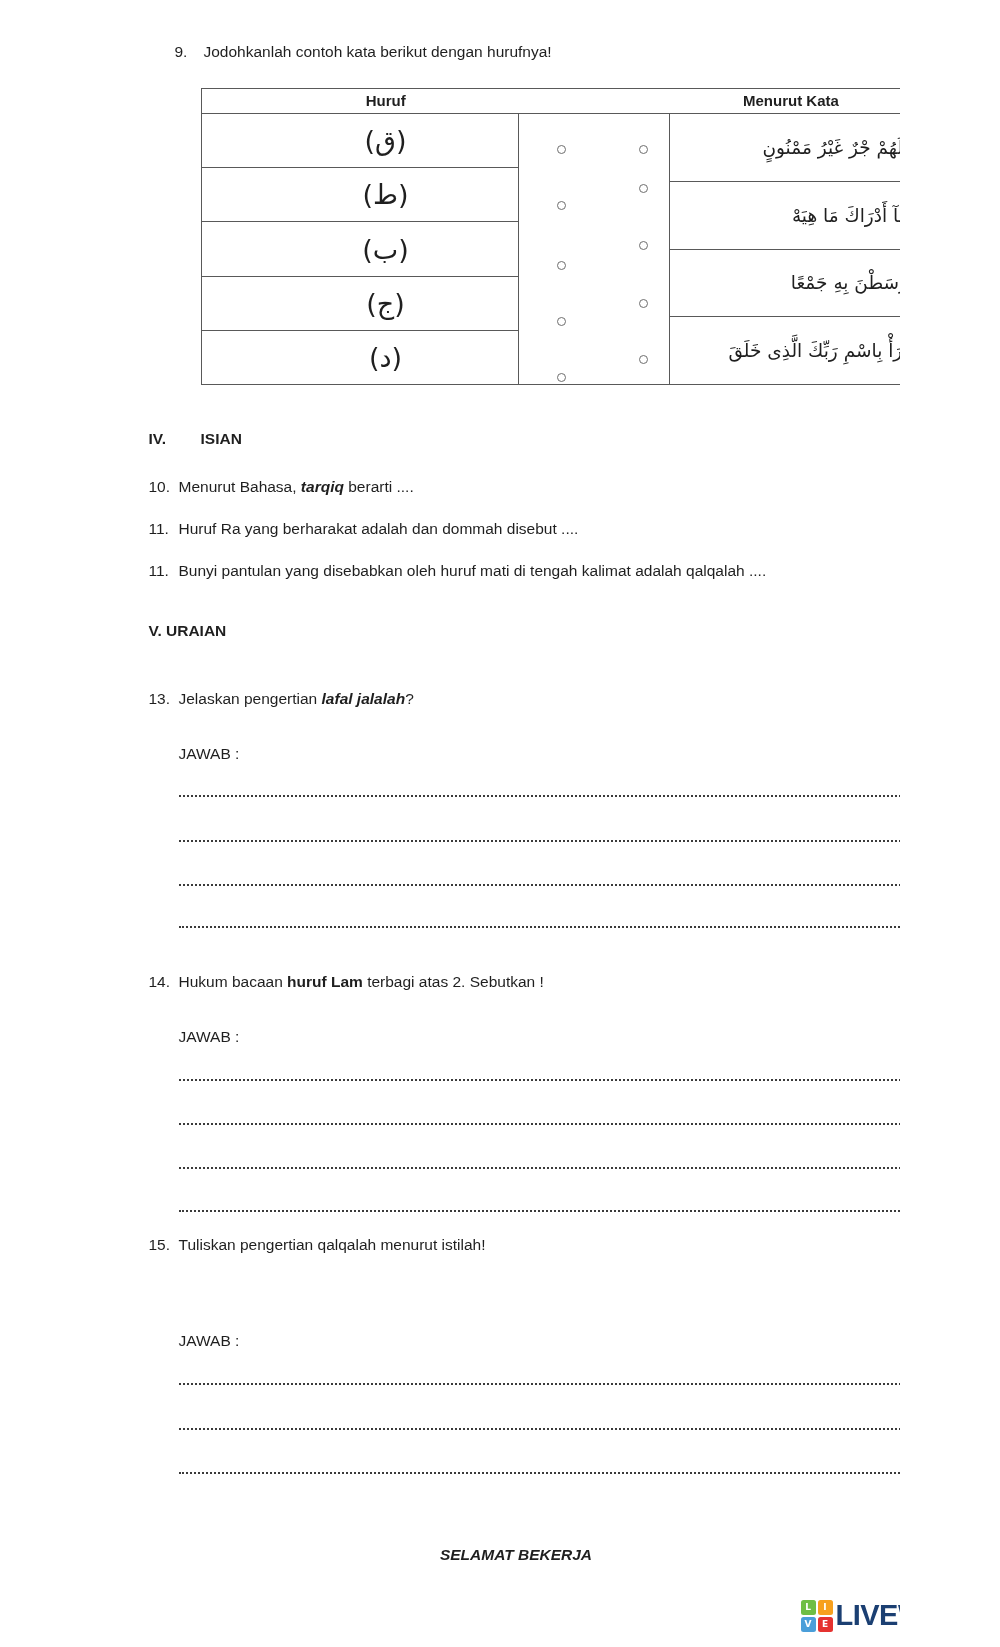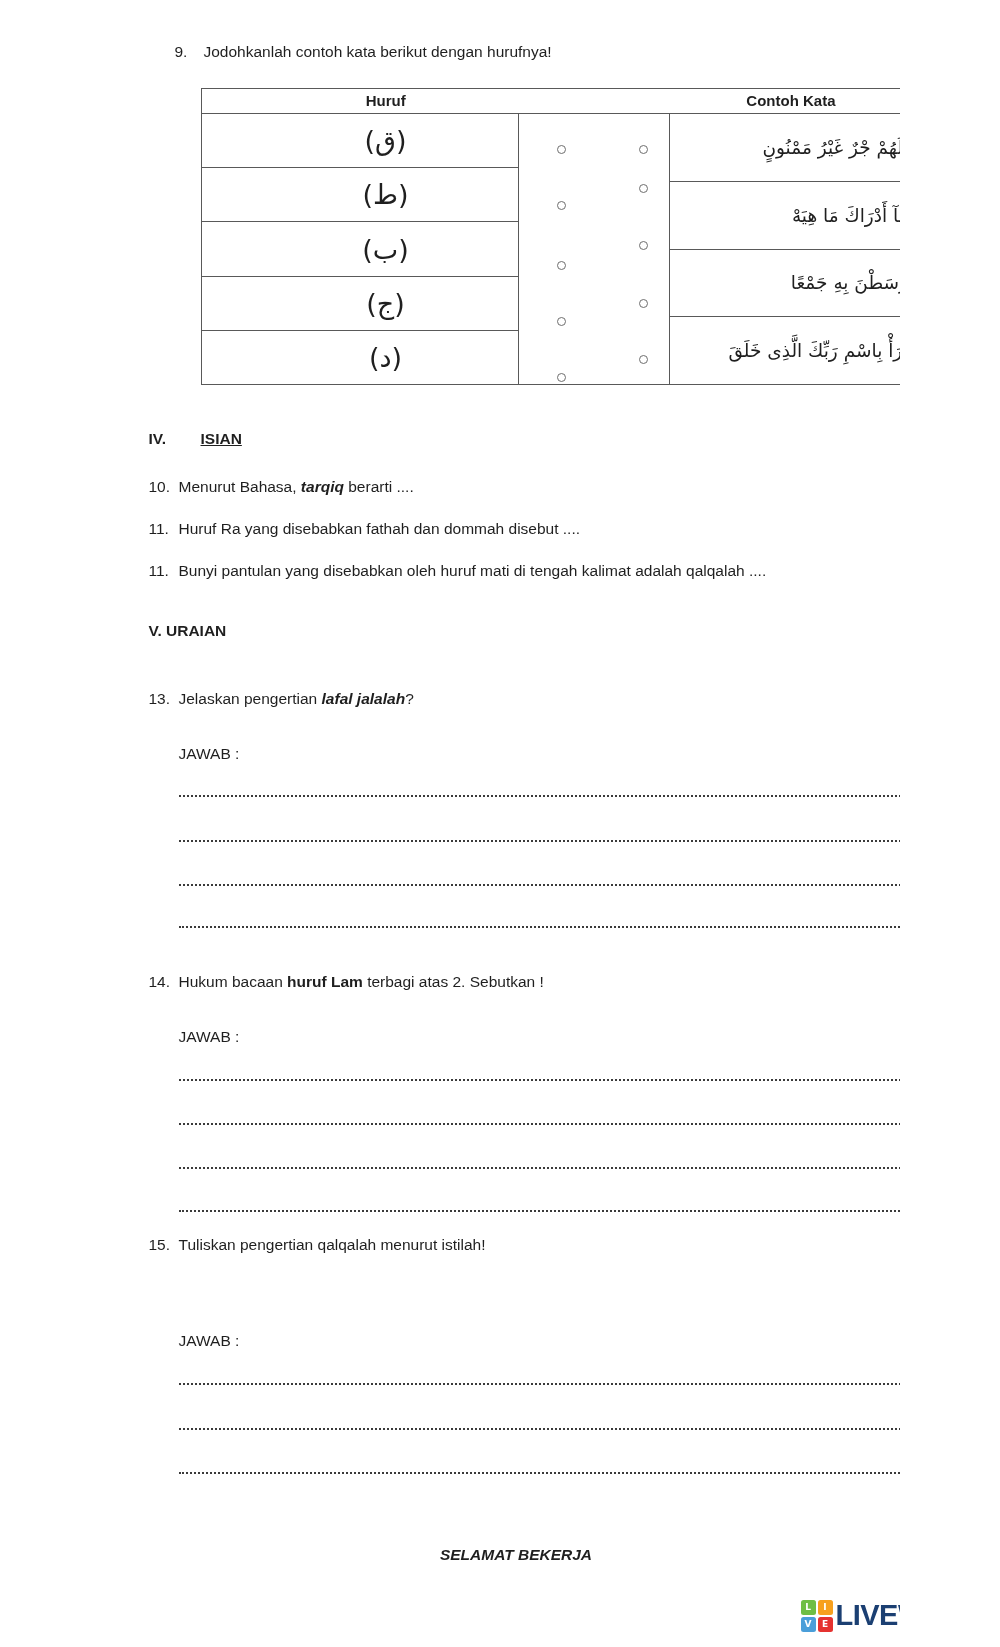--- a/index.html
+++ b/index.html
@@ -69,21 +69,21 @@
 
 <div class="page">
 
   <div class="qblock" style="top:42px;left:74px;">
     <span class="qnum9">9.</span><span>Jodohkanlah contoh kata berikut dengan hurufnya!</span>
   </div>
 
   <div class="mtable">
     <div class="mthead">
       <span class="th-huruf">Huruf</span>
-      <span class="th-contoh">Contoh Kata</span>
+      <span class="th-contoh">Menurut Kata</span>
     </div>
     <div class="mtbody">
       <div class="col-left">
         <div class="cell-letter">(ق)</div>
         <div class="cell-letter">(ط)</div>
         <div class="cell-letter">(ب)</div>
         <div class="cell-letter">(ج)</div>
         <div class="cell-letter">(د)</div>
       </div>
       <div class="col-mid">
@@ -100,30 +100,30 @@
       </div>
       <div class="col-right">
         <div class="cell-arabic">أَفَلَهُمْ جْرٌ غَيْرُ مَمْنُونٍ</div>
         <div class="cell-arabic">وَمَآ أَدْرَاكَ مَا هِيَهْ</div>
         <div class="cell-arabic">فَوَسَطْنَ بِهِ جَمْعًا</div>
         <div class="cell-arabic">اقْرَأْ بِاسْمِ رَبِّكَ الَّذِى خَلَقَ</div>
       </div>
     </div>
   </div>
 
-  <div class="heading" style="top:430px;left:48px;text-decoration:underline;">
+  <div class="heading" style="top:430px;left:48px;">
     <span class="numeral">IV.</span><span>ISIAN</span>
   </div>
 
   <div class="qblock" style="top:477px;left:48px;">
     <span class="qnum">10.</span><span>Menurut Bahasa, </span><span class="bi">tarqiq</span><span> berarti ....</span>
   </div>
 
   <div class="qblock" style="top:519px;left:48px;">
-    <span class="qnum">11.</span><span>Huruf Ra yang disebabkan fathah dan dommah disebut ....</span>
+    <span class="qnum">11.</span><span>Huruf Ra yang berharakat adalah dan dommah disebut ....</span>
   </div>
 
   <div class="qblock" style="top:561px;left:48px;">
     <span class="qnum">11.</span><span>Bunyi pantulan yang disebabkan oleh huruf mati di tengah kalimat adalah qalqalah ....</span>
   </div>
 
   <div class="heading" style="top:622px;left:48px;">V. URAIAN</div>
 
   <div class="qblock" style="top:665px;left:48px;margin-top:24px;">
     <span class="qnum">13.</span><span>Jelaskan pengertian </span><span class="bi">lafal jalalah</span><span>?</span>

